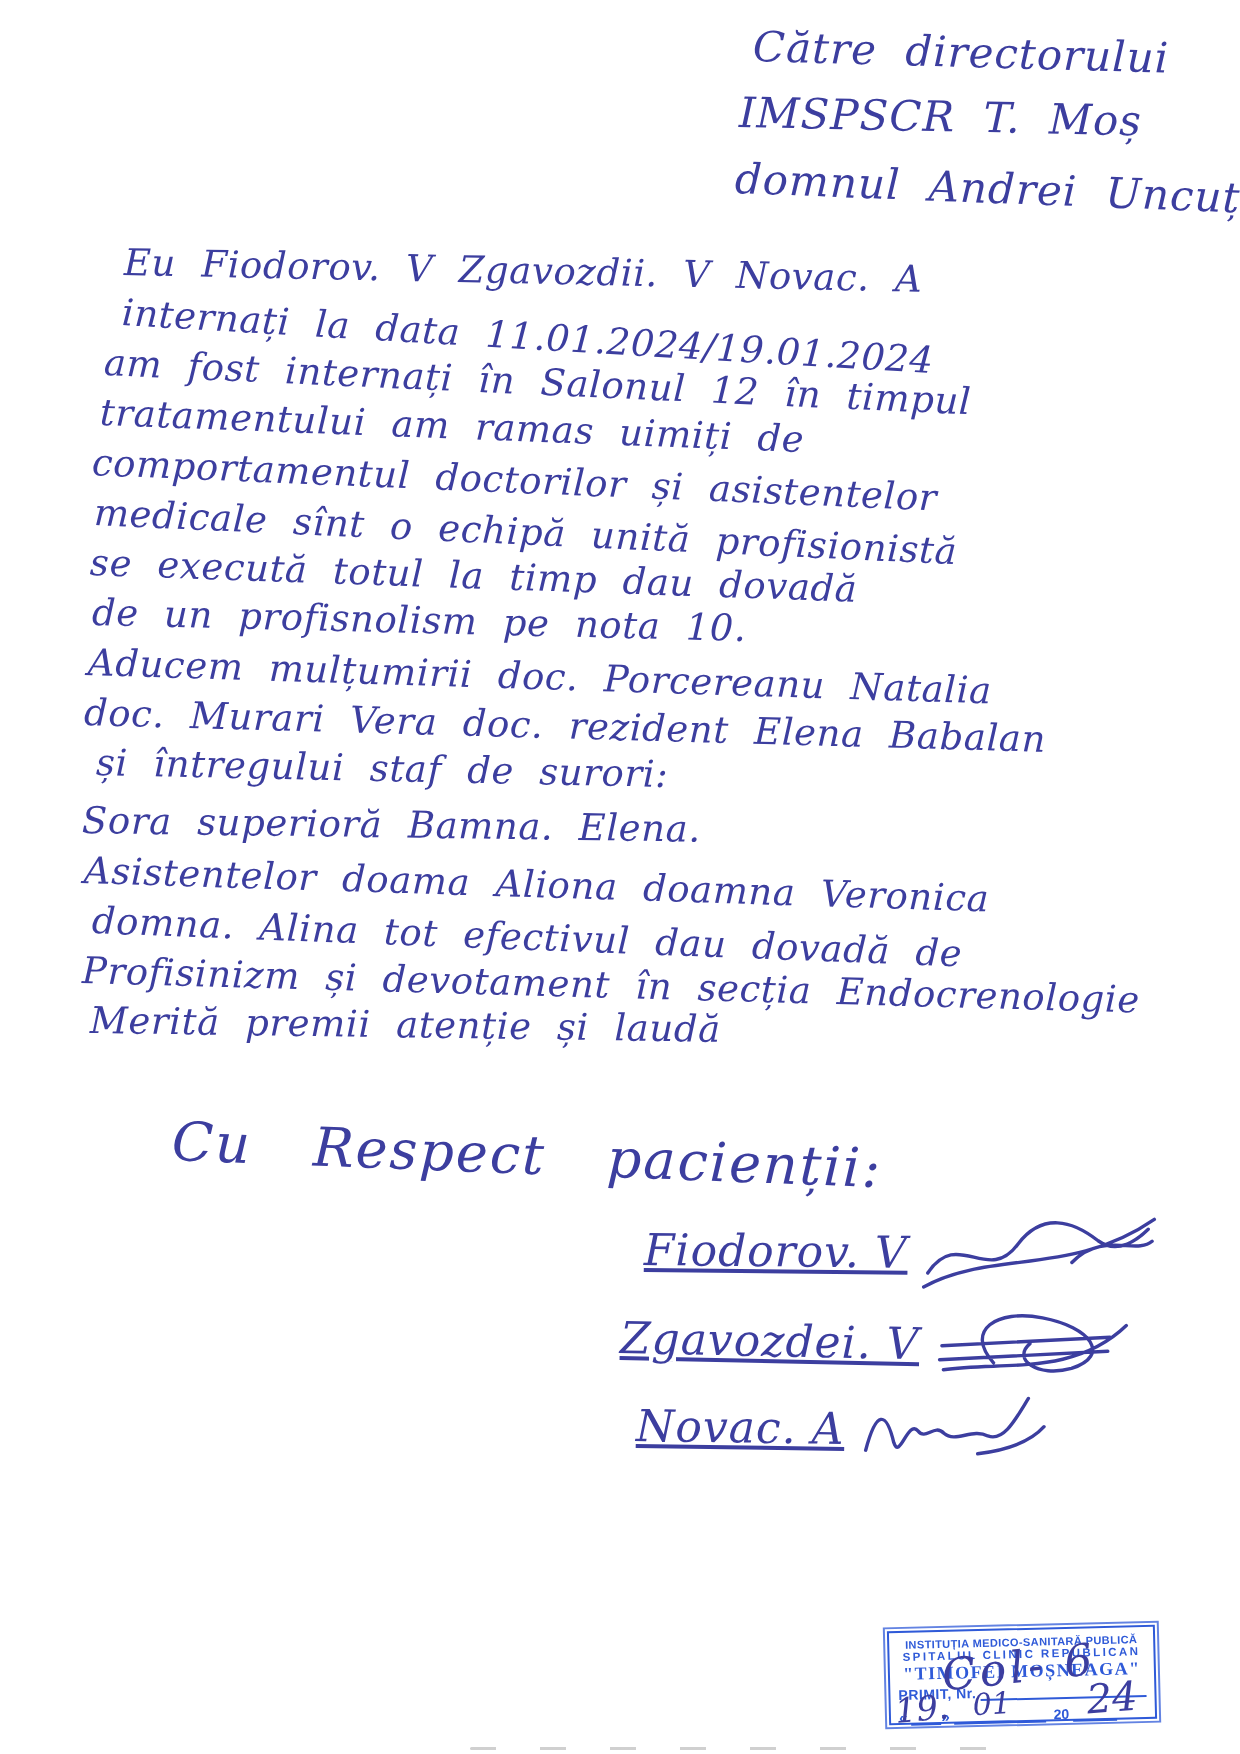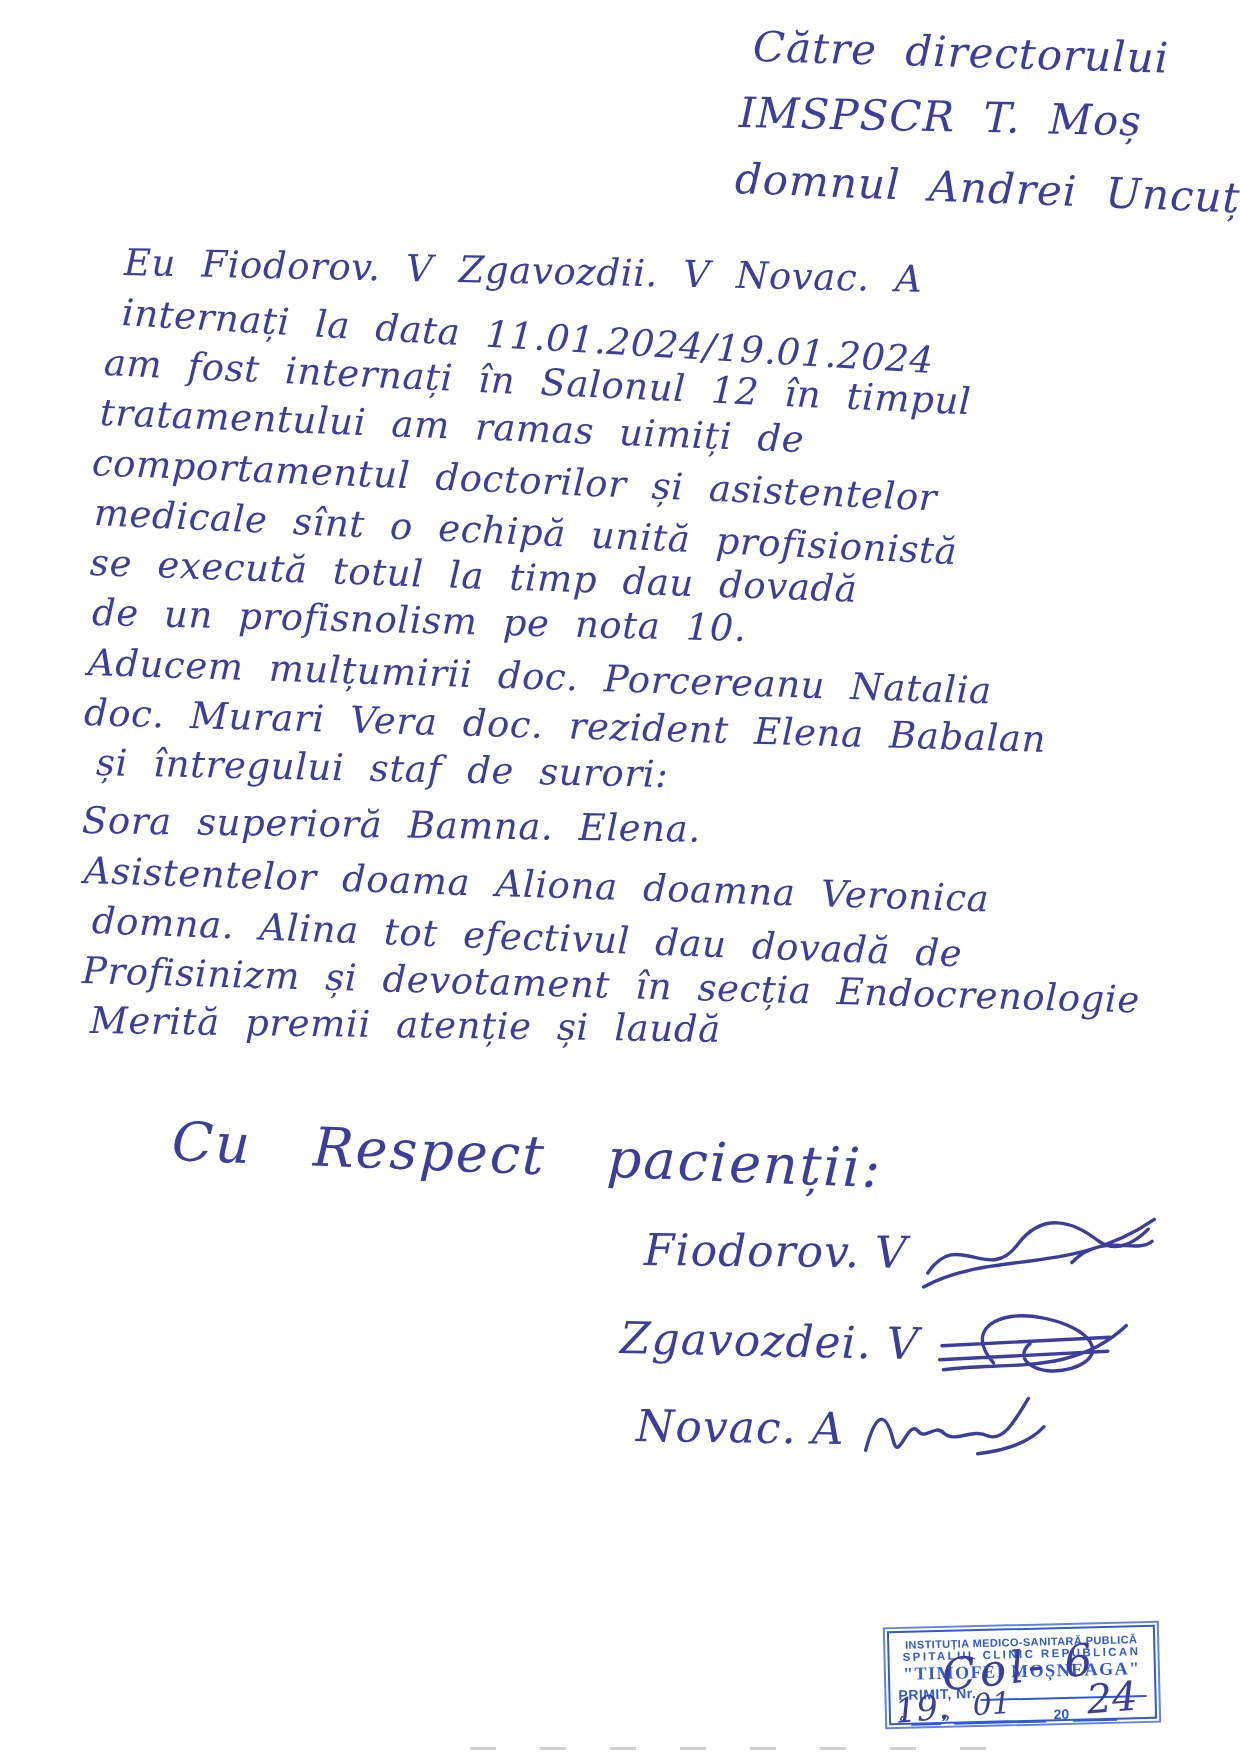--- a/index.html
+++ b/index.html
@@ -46,21 +46,21 @@
 
   
   .closing{
     position:absolute;left:172px;top:1110px;
     font-style:italic;font-size:54px;white-space:nowrap;
     letter-spacing:2px;word-spacing:42px;
     transform:rotate(2.2deg);transform-origin:left center;
   }
 
   
-  .sigs{position:absolute;left:620px;top:1205px;width:560px;}
+  .sigs{position:absolute;left:620px;top:1205px;width:560px;text-decoration:underline;}
   .sig-row{display:flex;align-items:center;gap:14px;height:88px;transform-origin:left center;}
   .sig-row:nth-of-type(1){transform:rotate(0.6deg);margin-left:24px;}
   .sig-row:nth-of-type(2){transform:rotate(1.2deg);margin-left:0px;}
   .sig-row:nth-of-type(3){transform:rotate(0.8deg);margin-left:16px;}
   .sig-name{font-style:italic;font-size:44px;letter-spacing:1px;white-space:nowrap;}
   .flourish{flex:0 0 auto;}
   .flourish path{stroke:#3c3e9f;stroke-width:3.4;fill:none;stroke-linecap:round;}
 
   
   .stamp{

